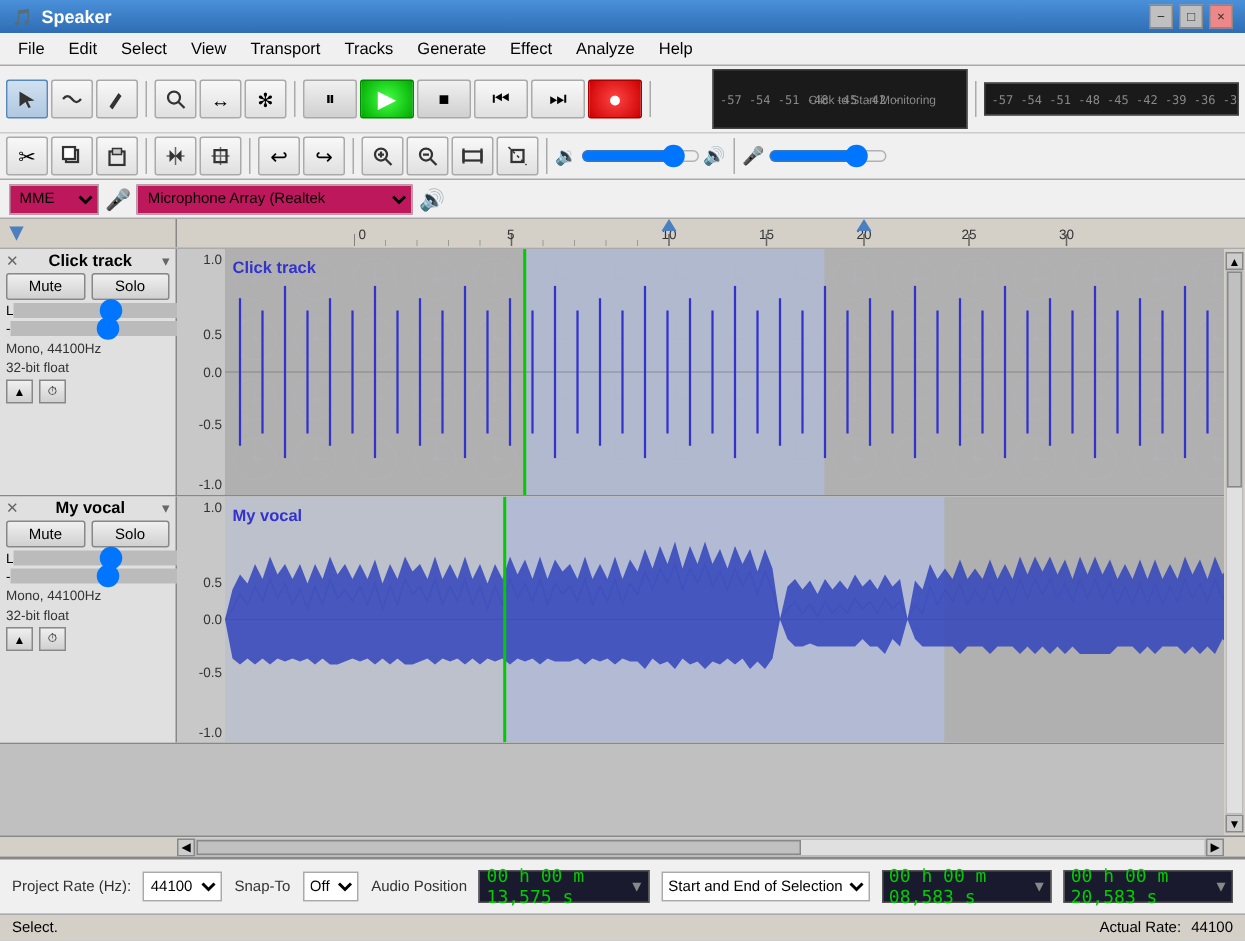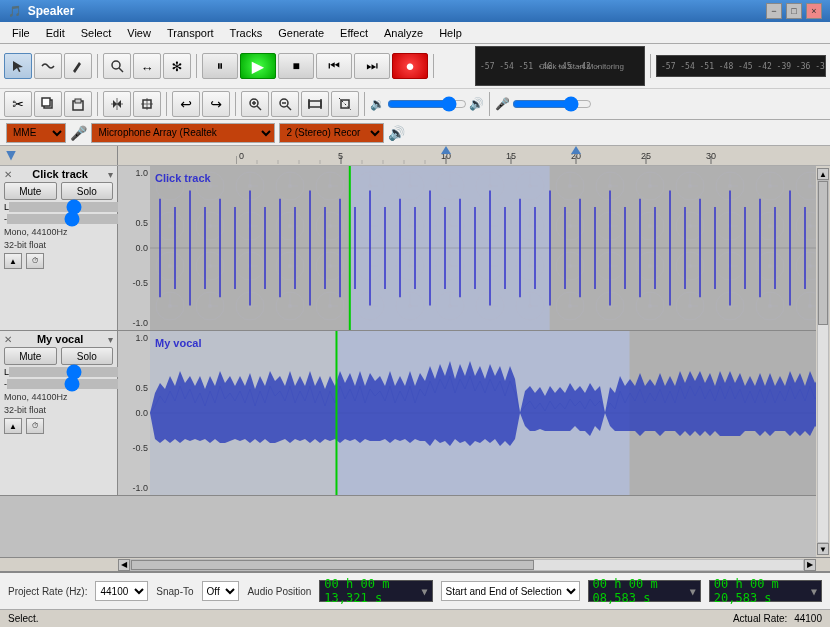--- a/index.html
+++ b/index.html
@@ -71,21 +71,21 @@
       display: flex;
       align-items: center;
       gap: 4px;
       padding: 2px 6px;
       border-bottom: 1px solid #aaa;
     }
     .device-select {
       height: 20px;
       font-size: 10px;
       border: 1px solid #aaa;
-      background: #c2410c;
+      background: #be185d;
       padding: 0 2px;
     }
     
     
     #timeline {
       background: #d4d0c8;
       height: 20px;
       display: flex;
       align-items: center;
       border-bottom: 1px solid #aaa;
@@ -468,23 +468,20 @@
     </div>
   </div>
 
   <div id="device-bar">
     <select class="device-select" style="width:60px;">
       <option>MME</option>
     </select>
     <span style="font-size:14px;">🎤</span>
     <select class="device-select" style="width:184px;">
       <option>Microphone Array (Realtek</option>
-    </select>
-    <select class="device-select" style="width:105px;">
-      <option>2 (Stereo) Recor</option>
     </select>
     <span style="font-size:14px;">🔊</span>
   </div>
 
   <div class="tracks-container">
 
     <div id="timeline">
       <div style="width:118px; min-width:118px; height:100%; background:#d4d0c8; border-right:1px solid #888; display:flex; align-items:center; padding-left:6px;">
         <div style="width:10px; height:10px; background:#4a7fc0; clip-path:polygon(50% 100%, 0 0, 100% 0);"></div>
       </div>
@@ -759,21 +756,21 @@
       </select>
 
       <span class="status-label">Snap-To</span>
       <select class="status-select" style="width:50px;">
         <option>Off</option>
         <option>On</option>
       </select>
 
       <span class="status-label">Audio Position</span>
       <div class="time-display">
-        <span>00 h 00 m 13,321 s</span>
+        <span>00 h 00 m 13,575 s</span>
         <span style="font-size:10px; color:#888; margin-left:2px;">▼</span>
       </div>
 
       <select class="status-select" style="width:160px;">
         <option>Start and End of Selection</option>
         <option>Start and Length</option>
         <option>Length and End</option>
       </select>
 
       <div class="time-display">

